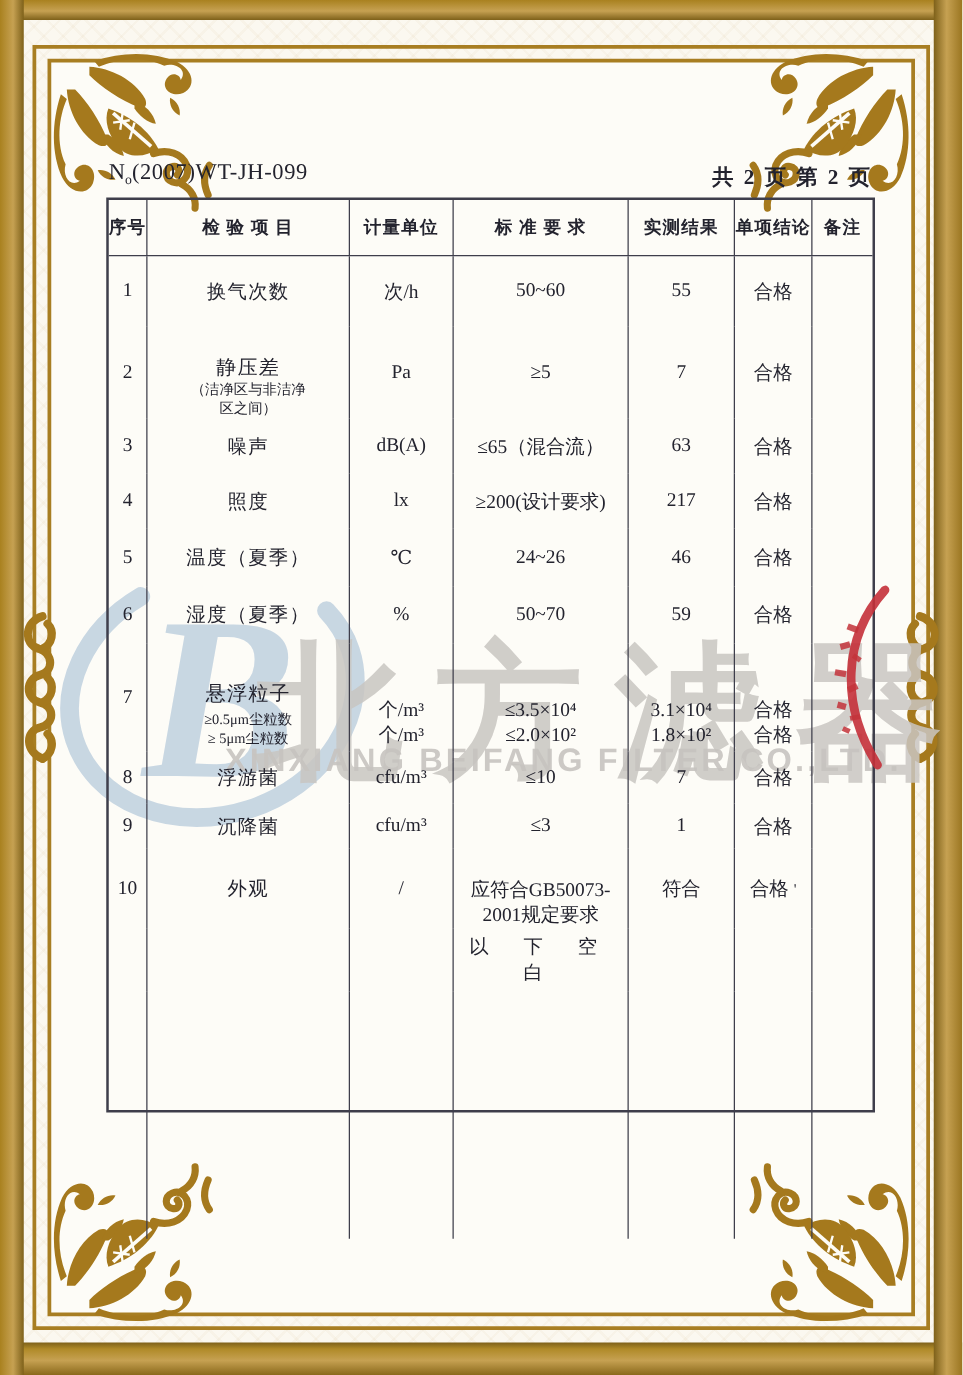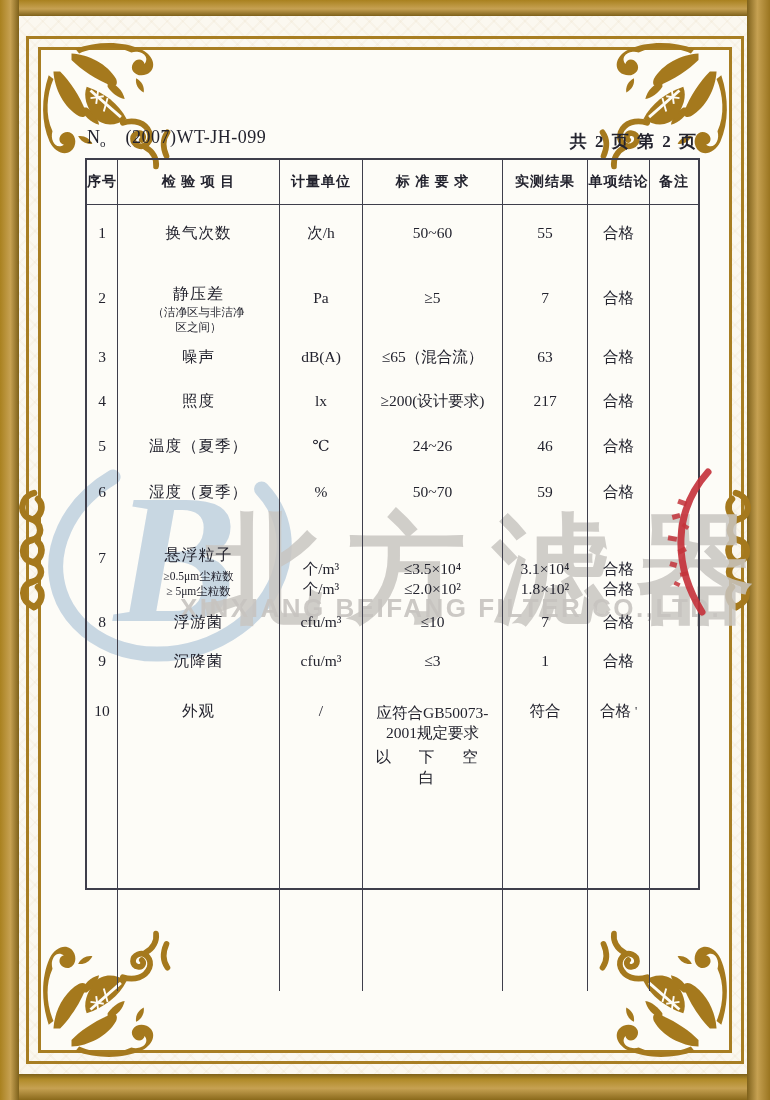--- a/index.html
+++ b/index.html
@@ -33,21 +33,21 @@
   .wm-logo{position:absolute;z-index:3;left:36px;top:443px;opacity:.8;}
   .wm-cn{position:absolute;z-index:3;left:204px;top:462px;font-size:118px;line-height:130px;
          font-weight:700;color:#c9c6c2;letter-spacing:26px;white-space:nowrap;opacity:.85;margin-top:44px;}
   .wm-en{position:absolute;z-index:3;left:180px;top:593px;font-family:"Liberation Sans","DejaVu Sans",sans-serif;
          font-size:26px;font-weight:600;letter-spacing:2.5px;color:#c7c4c0;white-space:nowrap;opacity:.9;}
   .stamp{position:absolute;z-index:6;left:652px;top:468px;}
   
   .doc-head{position:absolute;z-index:5;left:85px;top:127px;width:615px;height:24px;}
   .doc-no{position:absolute;left:2px;top:0;font-size:18px;}
   .doc-no .nsub{font-size:11px;vertical-align:-4px;}
-  .doc-no .num{margin-left:20px;letter-spacing:.5px;text-align:right;}
+  .doc-no .num{margin-left:0;letter-spacing:.5px;text-align:right;}
   .page-info{position:absolute;right:2px;top:3px;font-size:17px;font-weight:700;letter-spacing:2px;}
   
   .rtable{position:absolute;z-index:5;left:85px;top:158px;width:615px;height:732px;border:2px solid #3e3e4b;box-sizing:border-box;}
   .thead,.trow{display:grid;grid-template-columns:31px 162px 83px 140px 85px 62px 1fr;}
   .thead{height:44px;border-bottom:1.5px solid #3e3e4b;}
   .c{border-right:1.2px solid #3e3e4b;display:flex;align-items:center;justify-content:center;
      text-align:center;box-sizing:border-box;min-width:0;}
   .c:last-child{border-right:none;}
   .thead .c{font-size:14px;font-weight:700;letter-spacing:1px;}
   .trow{width:100%;}

